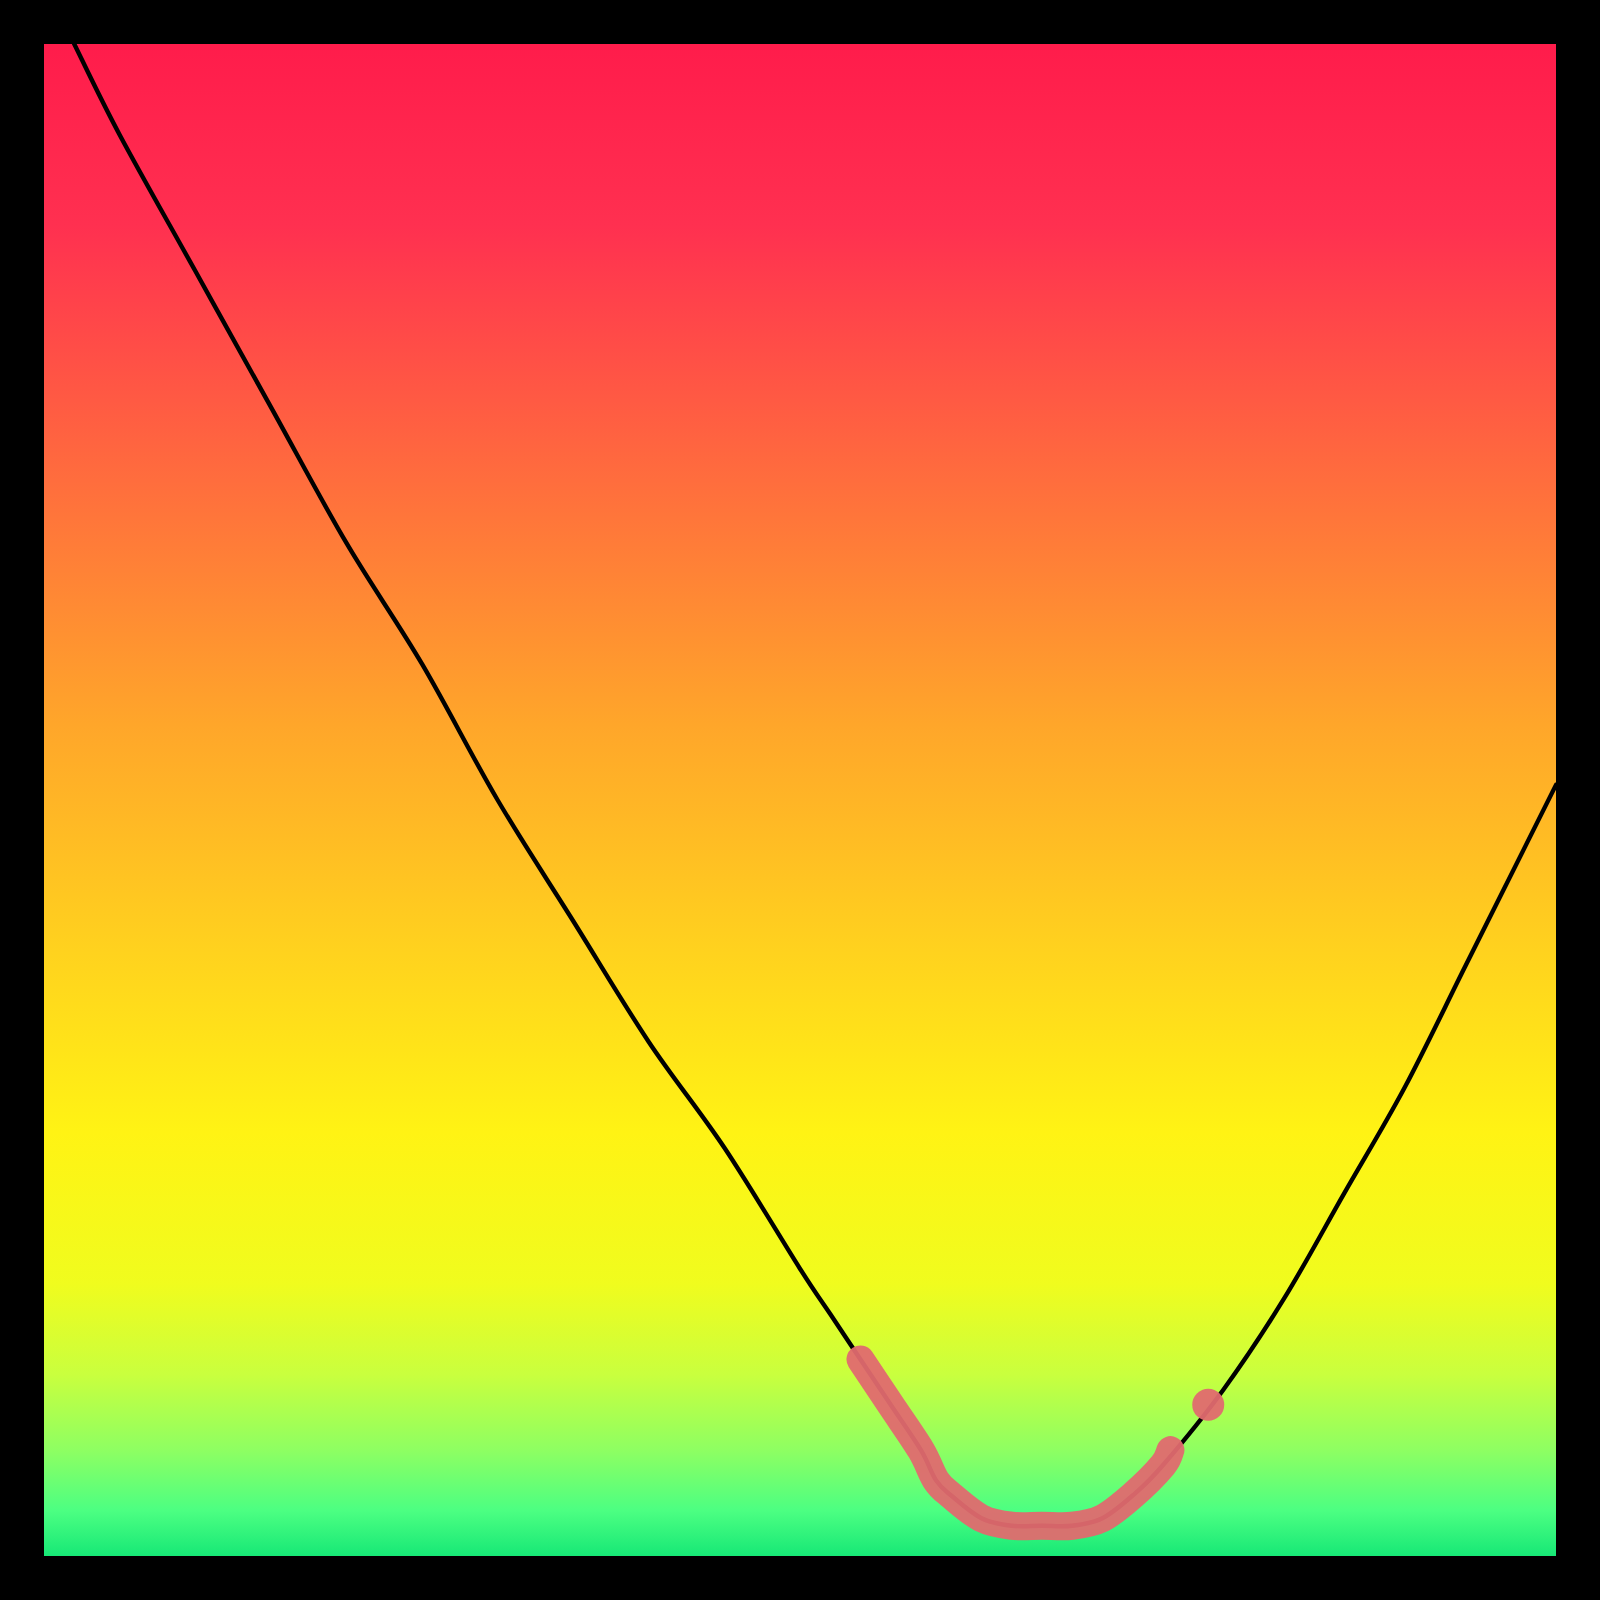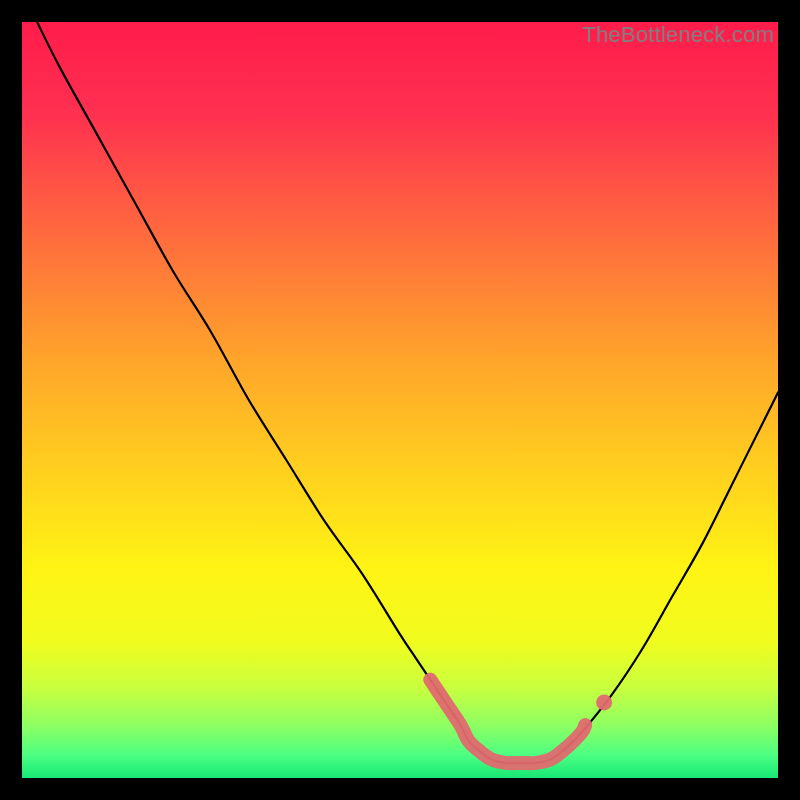--- a/index.html
+++ b/index.html
@@ -29,21 +29,20 @@
     z-index: 5;
   }
   svg {
     display: block;
   }
 </style>
 </head>
 <body>
 
 <div class="frame">
-  <div class="watermark">TheBottleneck.com</div>
   <svg id="chart-svg" width="756" height="756" viewBox="0 0 756 756" preserveAspectRatio="none">
     <defs>
       <linearGradient id="bg-grad" x1="0" y1="0" x2="0" y2="1">
           <stop offset="0%" stop-color="#ff1c4b"></stop>
           <stop offset="12%" stop-color="#ff3050"></stop>
           <stop offset="28.000000000000004%" stop-color="#ff6a3e"></stop>
           <stop offset="45%" stop-color="#ffa62a"></stop>
           <stop offset="60%" stop-color="#ffd21e"></stop>
           <stop offset="72%" stop-color="#fff314"></stop>
           <stop offset="82%" stop-color="#f0fc1e"></stop>

